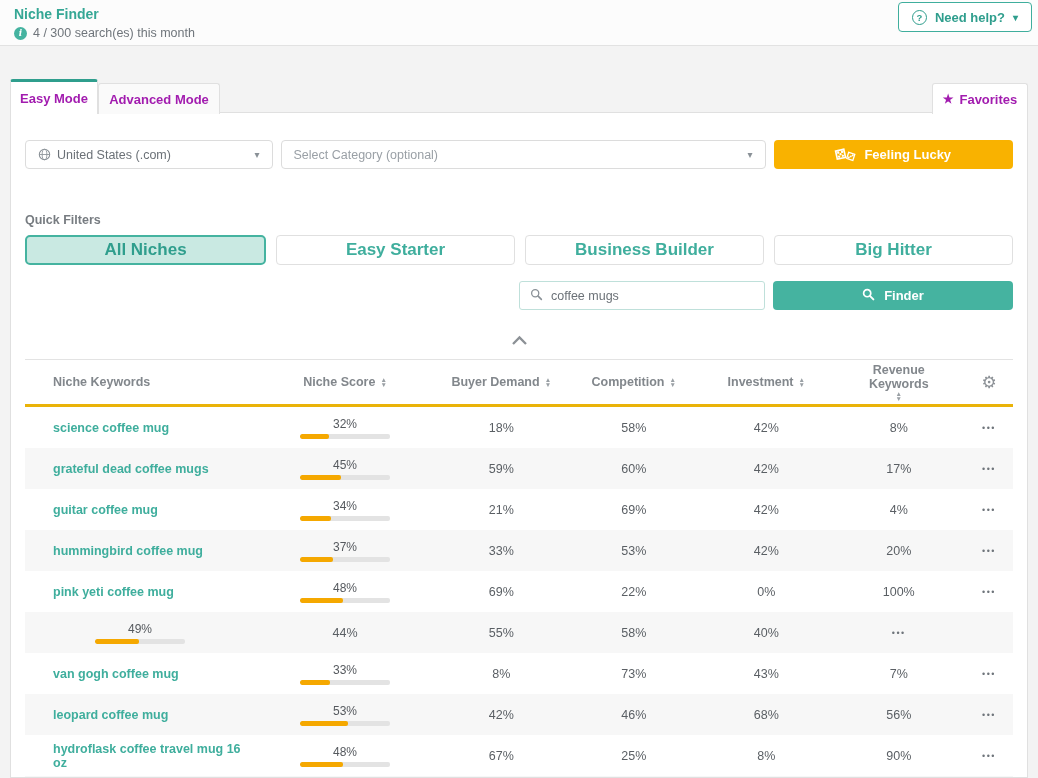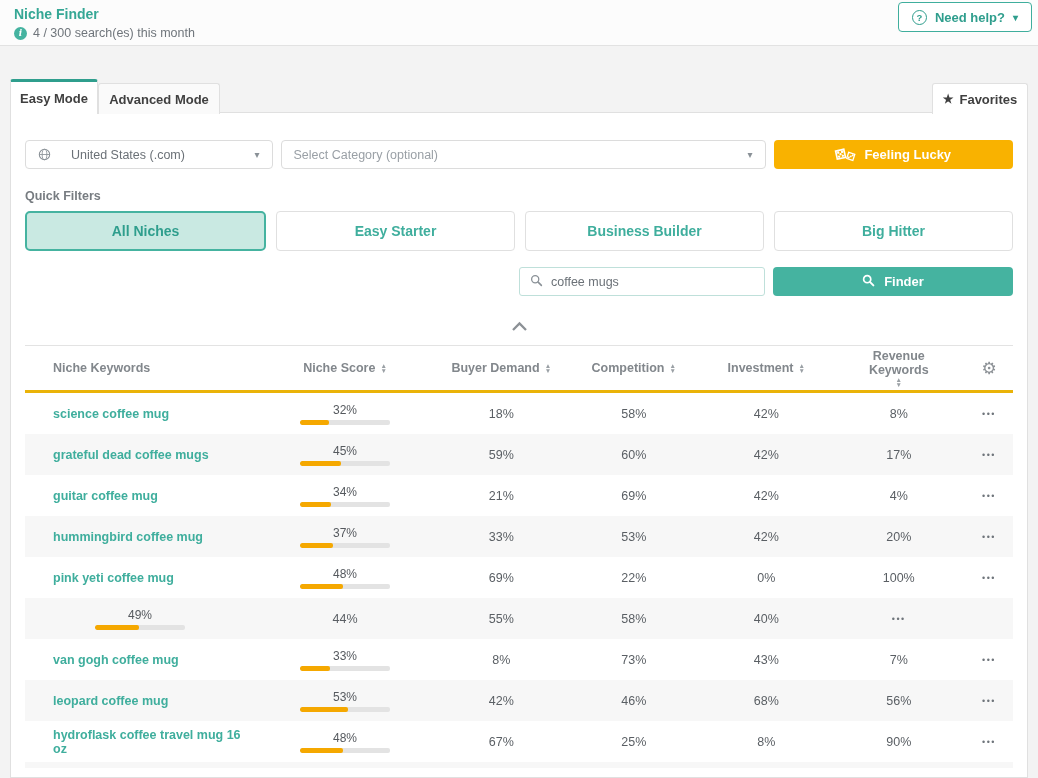--- a/index.html
+++ b/index.html
@@ -35,21 +35,21 @@
   .caret { font-size:10px; color:#2f9e8d; }
   .caret.gray { color:#8a9197; }
 
   
   .tabs-row {
     position:absolute; left:10px; top:79px; width:1018px; height:34px;
     display:flex; align-items:flex-end; z-index:3;
   }
   .tab {
     display:flex; align-items:center; justify-content:center; cursor:pointer;
-    font-size:13px; font-weight:bold; color:#404040;
+    font-size:13px; font-weight:bold; color:#a21caf;
     border:1px solid #e0e0e0; border-bottom:none; border-radius:3px 3px 0 0;
   }
   .tab.active {
     height:35px; width:88px; background:#fff; border-top:3px solid #2f9e8d; margin-bottom:-1px;
   }
   .tab.inactive {
     height:31px; width:122px; background:#fafafa; margin-left:0; margin-bottom:-1px;
   }
   .tab-spacer { flex:1; }
   .tab.favorites {
@@ -58,39 +58,39 @@
   .star-icon { font-size:12px; }
 
   
   .panel {
     position:absolute; left:10px; top:112px; width:1018px; height:666px;
     background:#fff; border:1px solid #e0e0e0; z-index:2; padding:0 14px; overflow:hidden;
   }
   .selects-row { margin-top:27px; display:flex; gap:8px; }
   .select-box {
     height:29px; background:#fff; border:1px solid #dcdcdc; border-radius:4px;
-    display:flex; align-items:center; gap:20px; padding:0 12px; font-size:12.5px; color:#6b7177; cursor:pointer;
+    display:flex; align-items:center; gap:6px; padding:0 12px; font-size:12.5px; color:#6b7177; cursor:pointer;
   }
   .select-country { width:248px; }
   .select-category { width:486px; color:#9aa0a6; }
   .select-box .flex { flex:1; }
   .globe-icon { color:#8a9197; display:inline-flex; }
   .lucky-btn {
     width:240px; height:29px; background:#f9b200; border:none; border-radius:4px;
     color:#fff; font-size:13px; font-weight:bold; display:flex; align-items:center; justify-content:center; gap:9px; cursor:pointer;
   }
   .dice-icon { display:inline-flex; font-size:13px; line-height:1; }
   .dice-icon .d1 { transform:rotate(-12deg); }
   .dice-icon .d2 { font-size:10px; transform:rotate(18deg) translateY(4px); }
 
-  .qf-label { margin-top:20px; font-size:12.5px; font-weight:bold; color:#777c81; }
+  .qf-label { margin-top:44px; font-size:12.5px; font-weight:bold; color:#777c81; }
   .qf-row { margin-top:8px; display:flex; gap:10px; }
   .qf {
-    flex:1; height:40px; background:#fff; border:1px solid #e0e0e0; border-radius:4px;
-    color:#3fae9d; font-size:14px; font-weight:bold; display:flex; align-items:center; justify-content:center; cursor:pointer;
+    flex:1; height:30px; background:#fff; border:1px solid #e0e0e0; border-radius:4px;
+    color:#3fae9d; font-size:17px; font-weight:bold; display:flex; align-items:center; justify-content:center; cursor:pointer;
   }
   .qf.active { background:#c9e9e2; border:2px solid #45b3a0; border-radius:5px; color:#2f9e8d; }
 
   .search-row { margin-top:16px; display:flex; justify-content:flex-end; gap:8px; }
   .search-box {
     width:246px; height:29px; border:1px solid #bfe0da; border-radius:3px;
     display:flex; align-items:center; gap:8px; padding:0 10px; color:#8a9197;justify-content:center;
   }
   .search-box input {
     border:none; outline:none; flex:1; font-family:"Liberation Sans", sans-serif;

